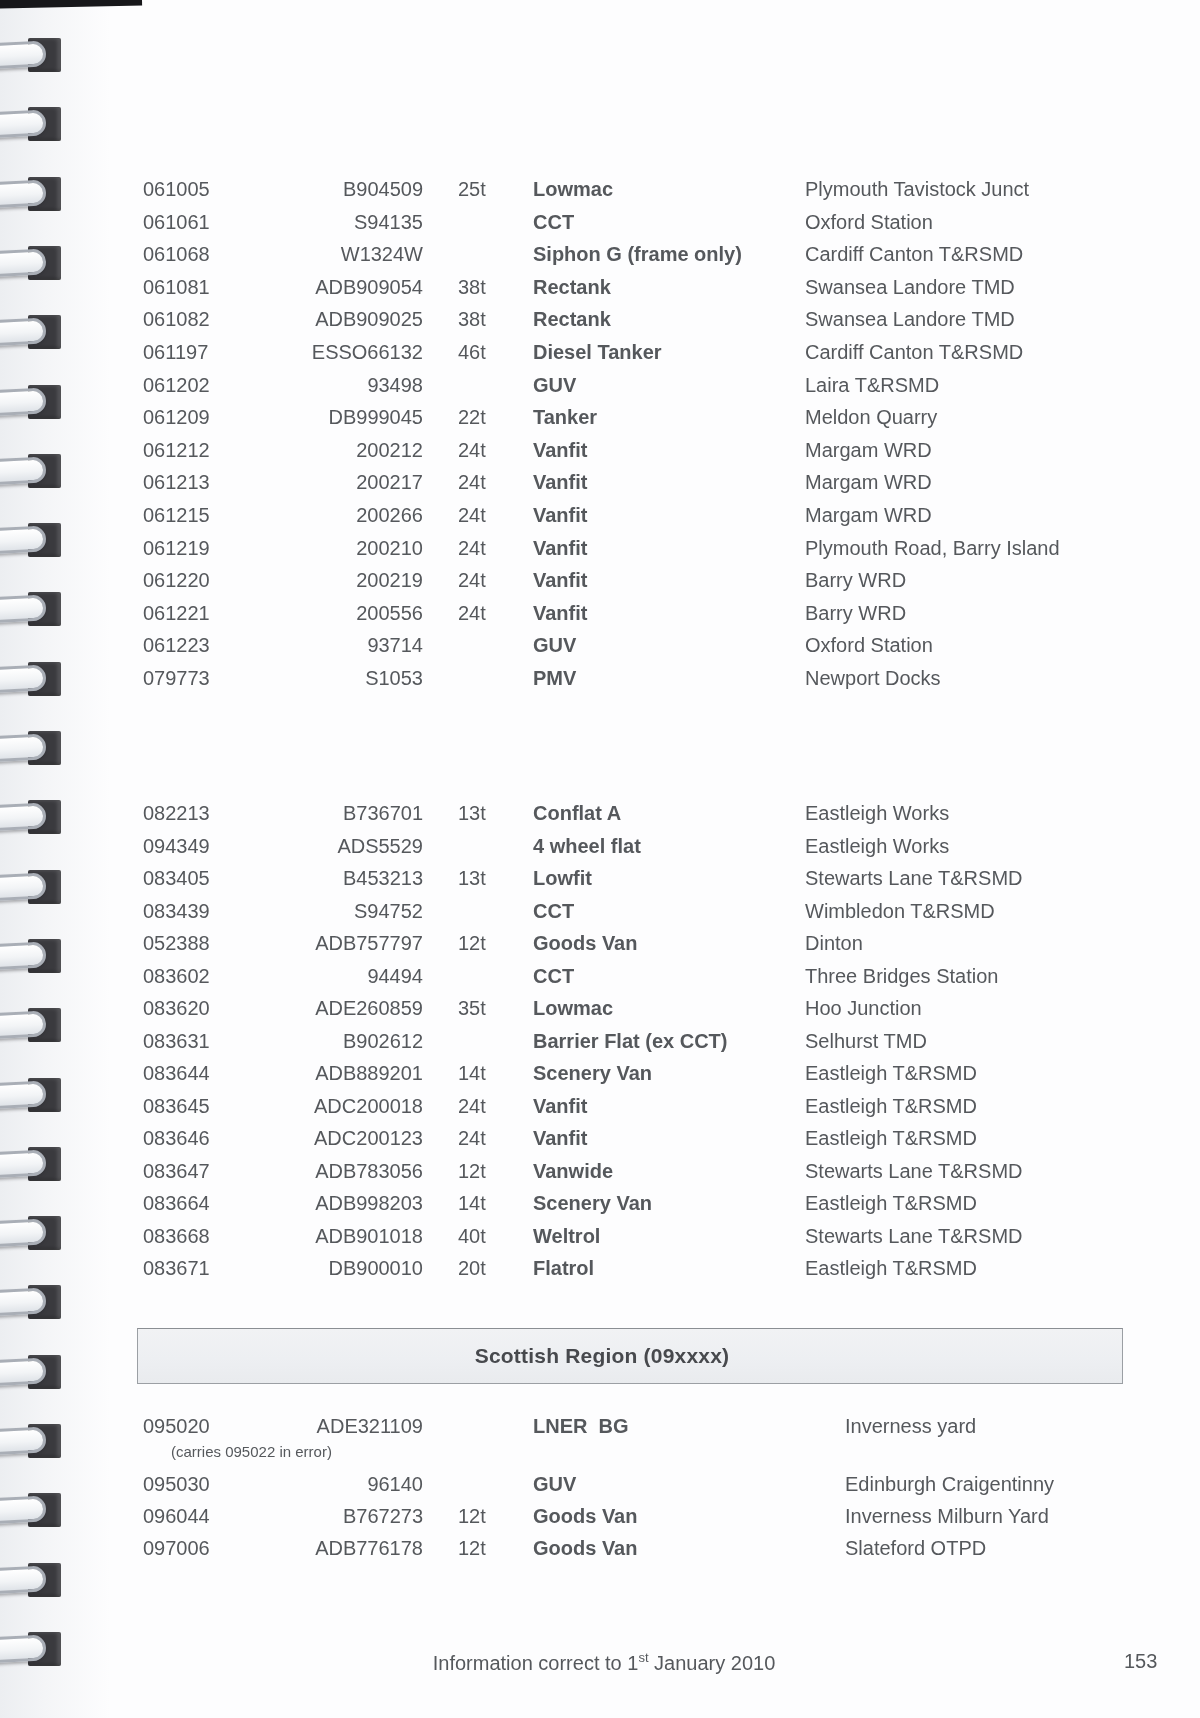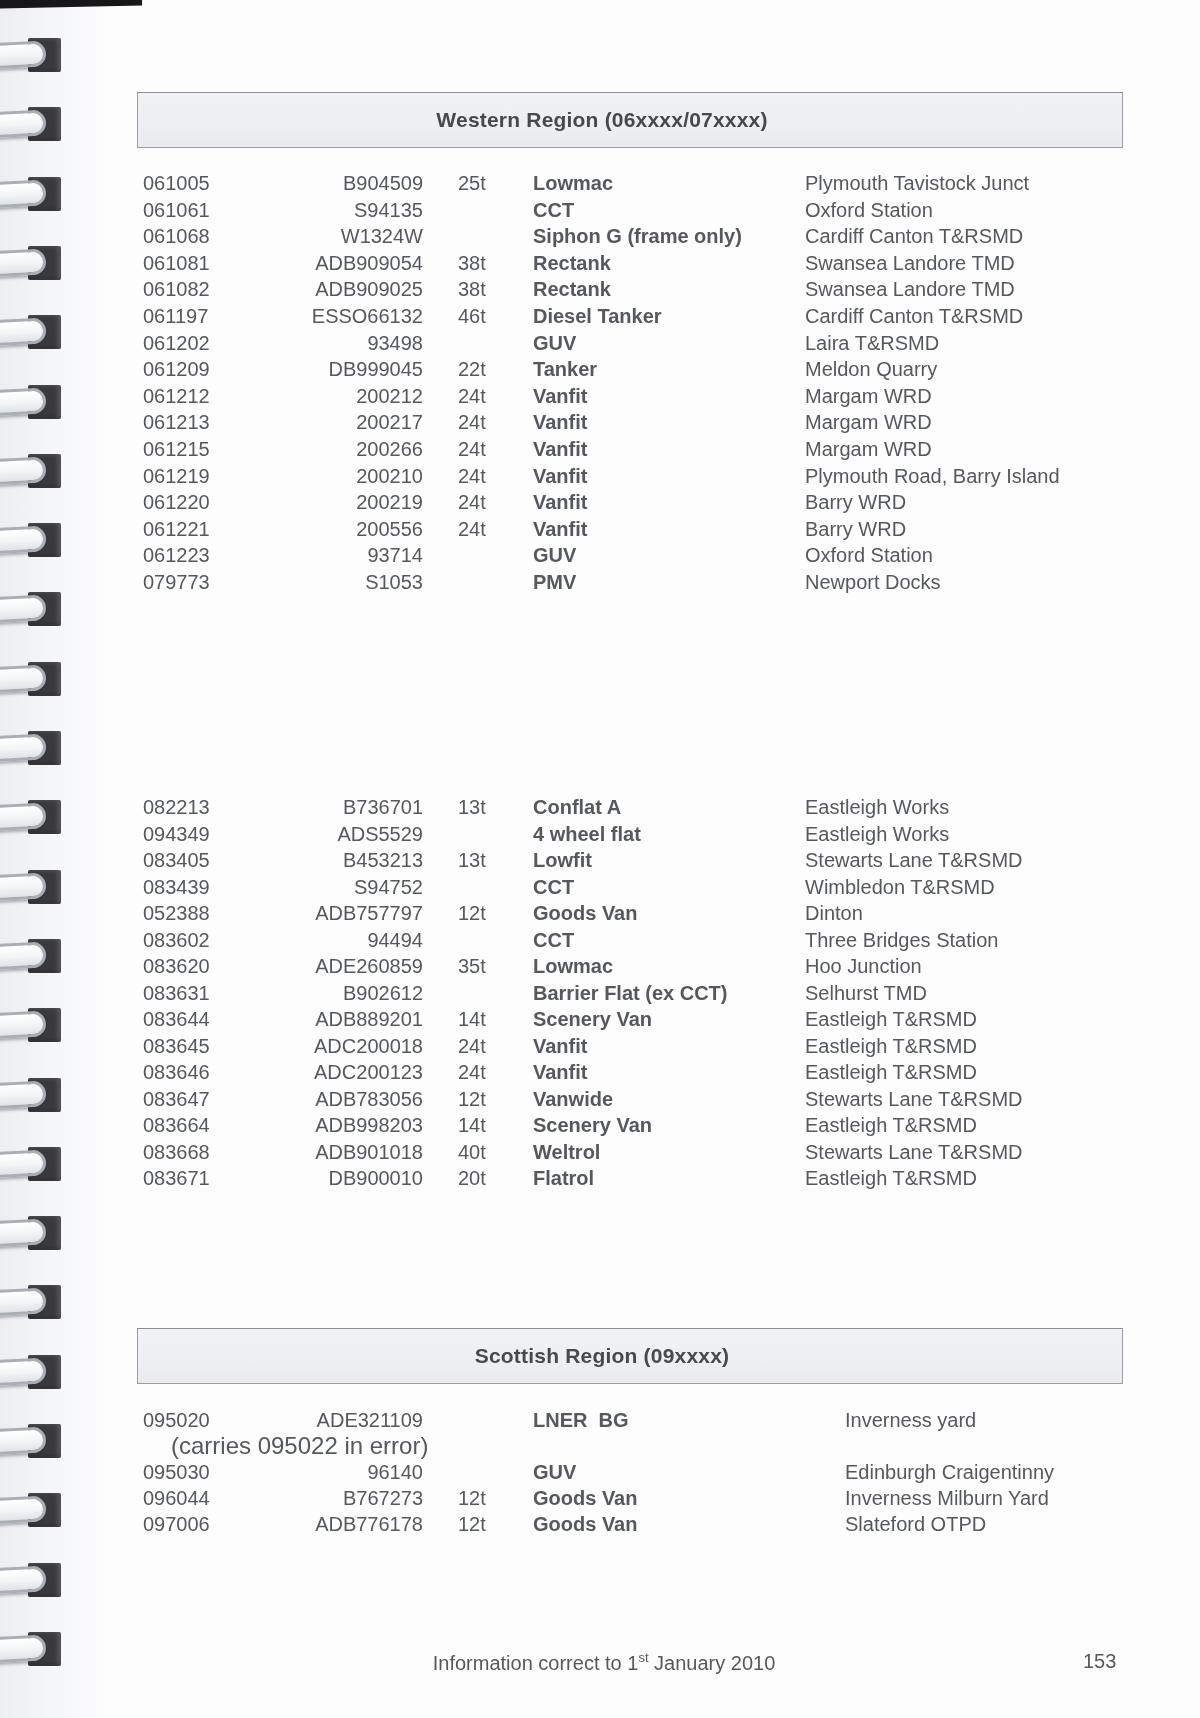--- a/index.html
+++ b/index.html
@@ -24,34 +24,34 @@
   
   .bar{position:absolute;left:137px;width:986px;height:56px;
     background:linear-gradient(180deg,#f1f2f4 0%,#edeff2 55%,#e9ebee 100%);
     border:1px solid #9b9fa4;border-top-color:#8a8e93;box-sizing:border-box;
     display:flex;align-items:center;justify-content:center;}
   .bar .bar-title{font-size:21px;font-weight:bold;color:#47494d;letter-spacing:.2px;
     padding-right:56px;}
 
   
   .rows{position:absolute;left:143px;width:920px;}
-  .row{display:grid;grid-template-columns:90px 190px 35px 75px 272px 1fr;font-size:20px;}
+  .row{display:grid;grid-template-columns:90px 190px 35px 75px 272px 1fr;font-size:20px;margin-top:6px;}
   .scottish .row{grid-template-columns:90px 190px 35px 75px 312px 1fr;}
   .western .row{line-height:26.6px;}
   .southern .row{line-height:26.5px;}
   .scottish .row{line-height:26px;}
   .c-prev{text-align:right;}
   .c-wt{grid-column:4;}
   .c-type{white-space:pre;font-weight:bold;}
-  .note-line{font-size:24px;line-height:26px;padding-left:28px;}
+  .note-line{font-size:15px;line-height:26px;padding-left:28px;}
 
   
   .footer-info{position:absolute;left:8px;right:0;top:1650px;text-align:center;font-size:20px;color:#55585c;}
   .footer-info sup{font-size:13px;}
-  .page-number{position:absolute;left:1083px;top:1650px;font-size:20px;color:#55585c;}
+  .page-number{position:absolute;left:1124px;top:1650px;font-size:20px;color:#55585c;}
 </style>
 </head>
 <body>
 
 <div id="page">
   <div class="left-shade"></div>
   <div class="top-sliver"></div>
   <div id="binding">
       <div class="loop" style="top: 38px;">
         <span class="slot"></span>
@@ -144,23 +144,20 @@
       <div class="loop" style="top: 1562.6px;">
         <span class="slot"></span>
         <span class="wire"></span>
       </div>
       <div class="loop" style="top: 1631.9px;">
         <span class="slot"></span>
         <span class="wire"></span>
       </div>
     </div>
 
-  <div class="bar" style="top:92px">
-    <span class="bar-title">Western Region (06xxxx/07xxxx)</span>
-  </div>
   <div class="rows western" style="top:170px">
   <div class="row">
     <span class="c-num">061005</span>
     <span class="c-prev">B904509</span>
     <span class="c-wt">25t</span>
     <span class="c-type">Lowmac</span>
     <span class="c-loc">Plymouth Tavistock Junct</span>
   </div>
 
   <div class="row">

